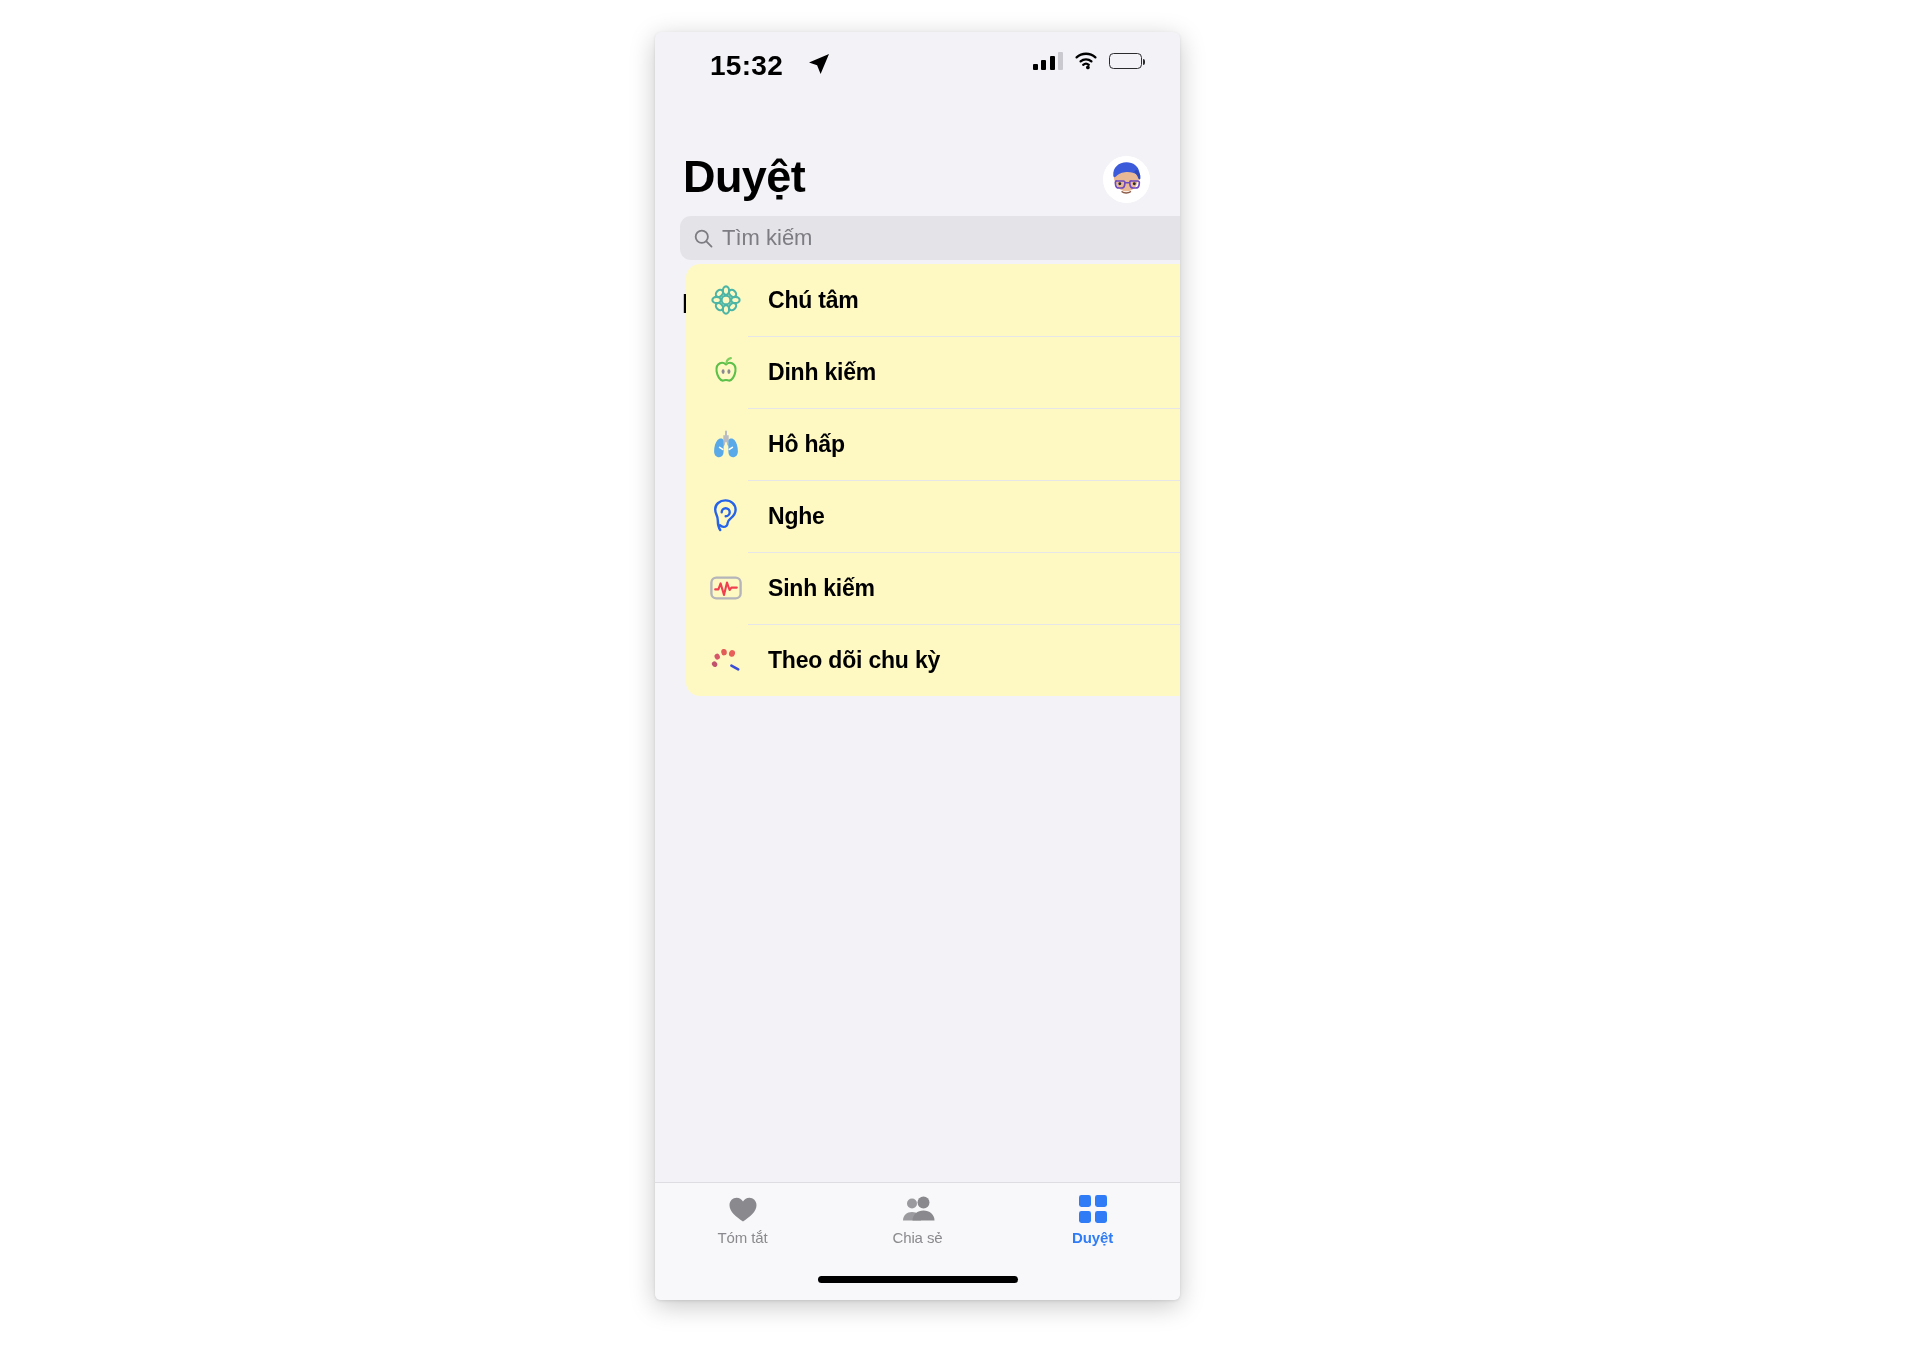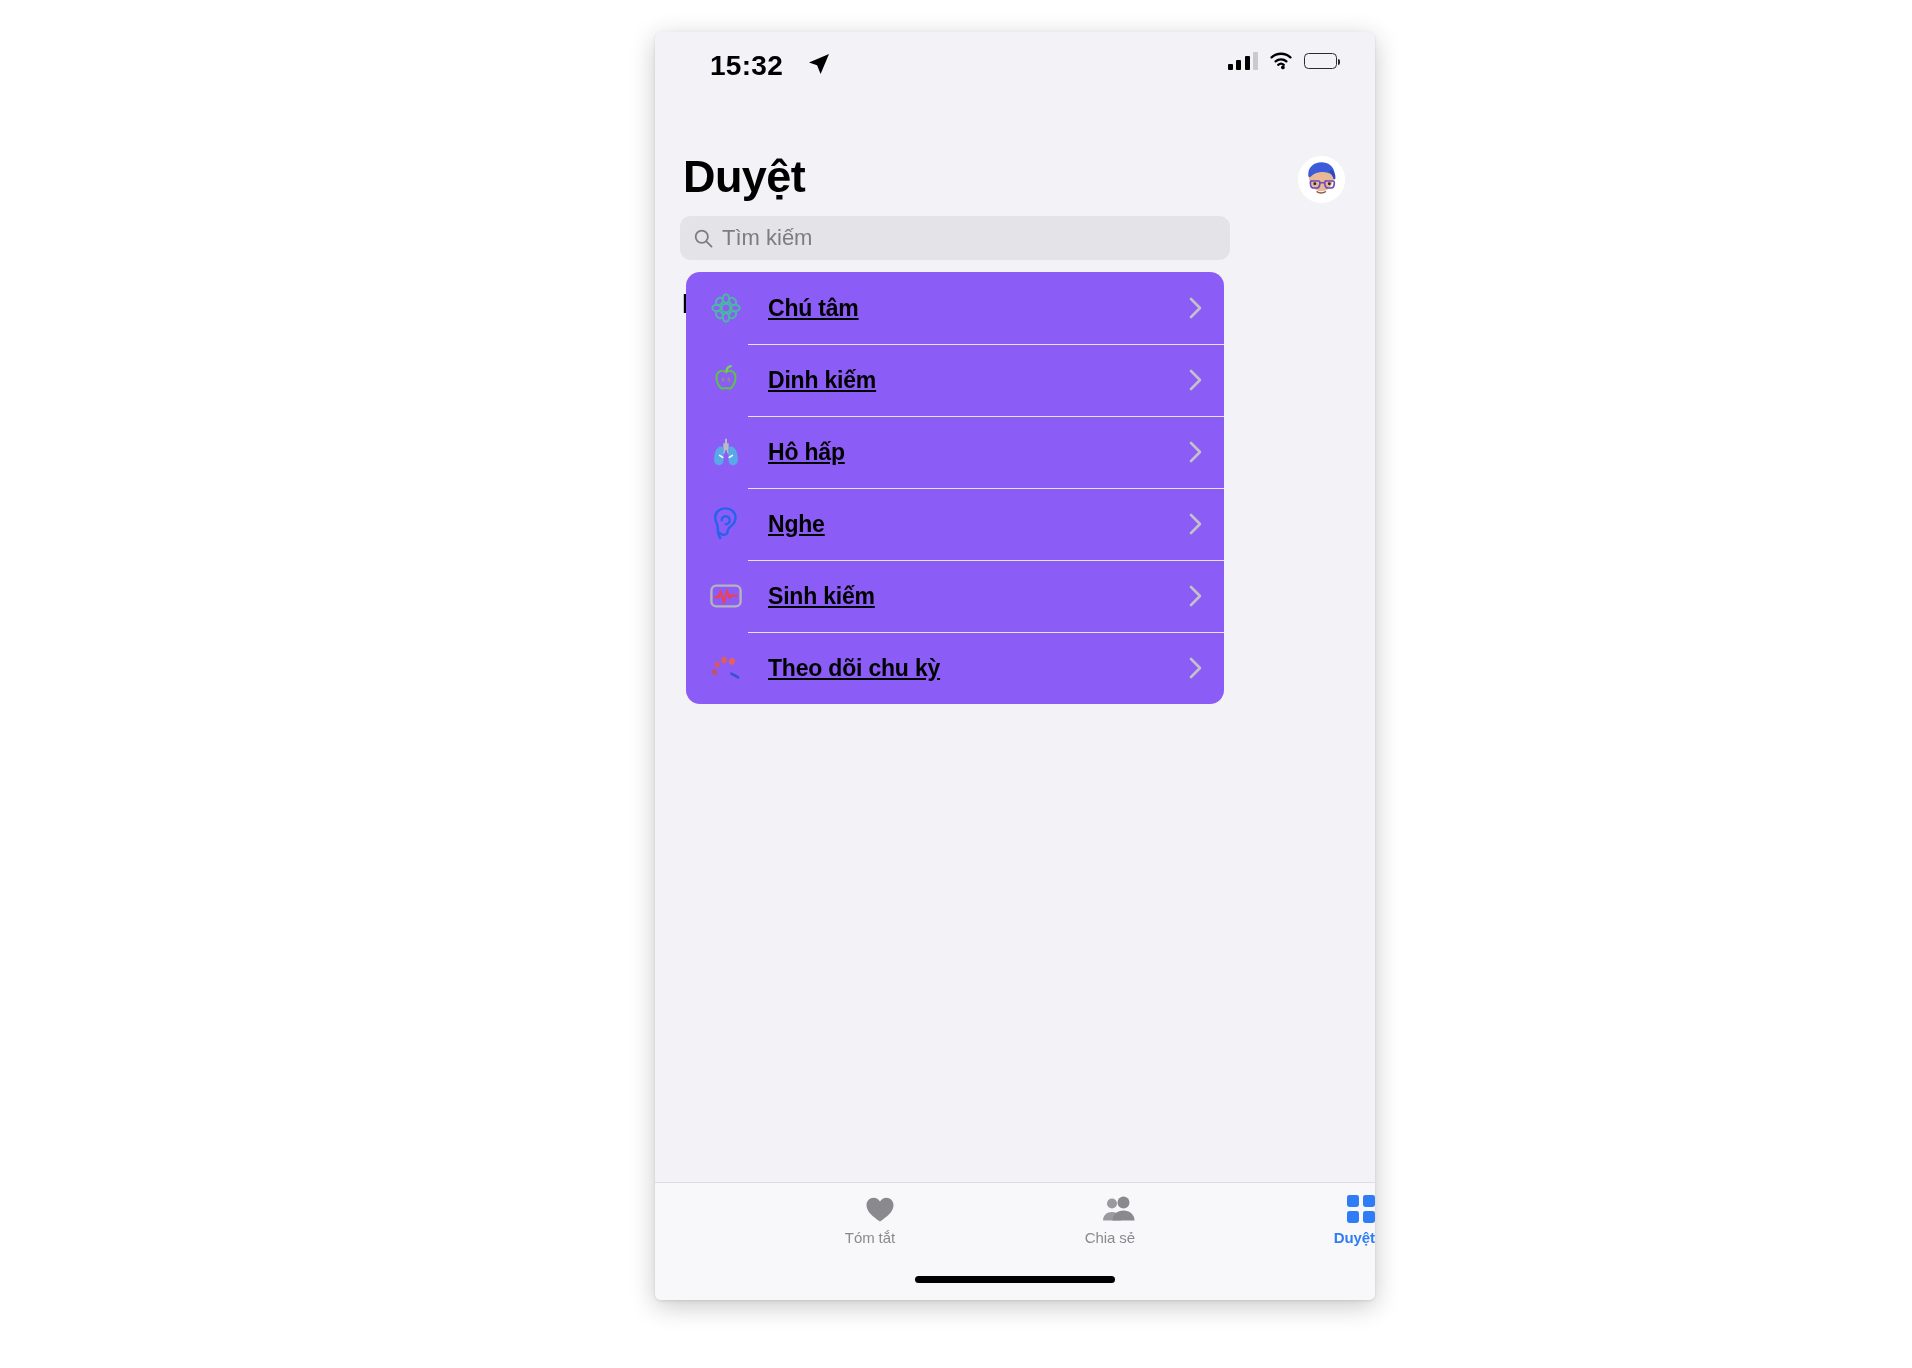--- a/index.html
+++ b/index.html
@@ -1,20 +1,20 @@
 <!DOCTYPE html>
 <html><head>
 <meta charset="utf-8">
 <style>
   * { margin:0; padding:0; box-sizing:border-box; }
   html,body { width:1912px; height:1368px; background:#ffffff; overflow:hidden; }
   body { font-family:"Liberation Sans","DejaVu Sans",sans-serif; -webkit-font-smoothing:antialiased; }
 
   #phone {
-    position:absolute; left:655px; top:32px; width:720px; height:1268px;
+    position:absolute; left:655px; top:32px; width:525px; height:1268px;
     background:#f2f2f7; border-radius:6px;
     box-shadow: 0 6px 26px rgba(0,0,0,0.22), 0 1px 3px rgba(0,0,0,0.10);
     overflow:hidden;
   }
 
   
   #statusbar { position:relative; height:62px; }
   #status-time {
     position:absolute; left:55px; top:18px;
     font-size:28px; font-weight:700; color:#000; letter-spacing:0.3px;
@@ -55,42 +55,42 @@
   #search-input::placeholder { color:#7c7c82; }
 
   
   #section-title {
     position:absolute; left:27px; top:195px;
     font-size:27px; font-weight:700; color:#000; letter-spacing:-0.3px;
   }
 
   
   #card {
-    position:absolute; left:31px; top:240px; width:538px;
-    background:#8b5cf6; border-radius:14px; overflow:hidden;text-decoration:underline;
+    position:absolute; left:31px; top:232px; width:538px;
+    background:#fef9c3; border-radius:14px; overflow:hidden;
   }
   .row { position:relative; height:72px; display:flex; align-items:center; padding-left:20px; }
   .row + .row::before {
     content:""; position:absolute; left:62px; right:0; top:0; height:1px; background:#e6e6e8;
   }
   .row-icon { width:40px; height:40px; flex:none; display:flex; align-items:center; justify-content:center; }
   .row-icon svg { display:block; }
   .row-label {
     margin-left:22px; font-size:23px; font-weight:600; color:#000; letter-spacing:-0.2px;
   }
   .row-chev { position:absolute; right:22px; top:50%; transform:translateY(-50%); width:13px; height:22px; }
 
   
   #tabbar {
     position:absolute; left:0; right:0; bottom:0; height:118px;
     background:rgba(248,248,250,0.94);
     border-top:1px solid #dedee2;
     display:flex; align-items:flex-start; padding-top:11px;
   }
-  .tab { flex:1; display:flex; flex-direction:column; align-items:flex-end; gap:5px; }
+  .tab { flex:1; display:flex; flex-direction:column; align-items:center; gap:5px; }
   .tab-icon { height:30px; display:flex; align-items:center; justify-content:center; }
   .tab-label { font-size:15px; letter-spacing:-0.1px; }
   .tab.inactive .tab-label { color:#8a8a8e; }
   .tab.active .tab-label { color:#2f7cf6; font-weight:600; }
   #home-indicator {
     position:absolute; bottom:17px; left:50%; transform:translateX(-50%);
     width:200px; height:7px; background:#000; border-radius:4px;
   }
 </style>
 </head>

